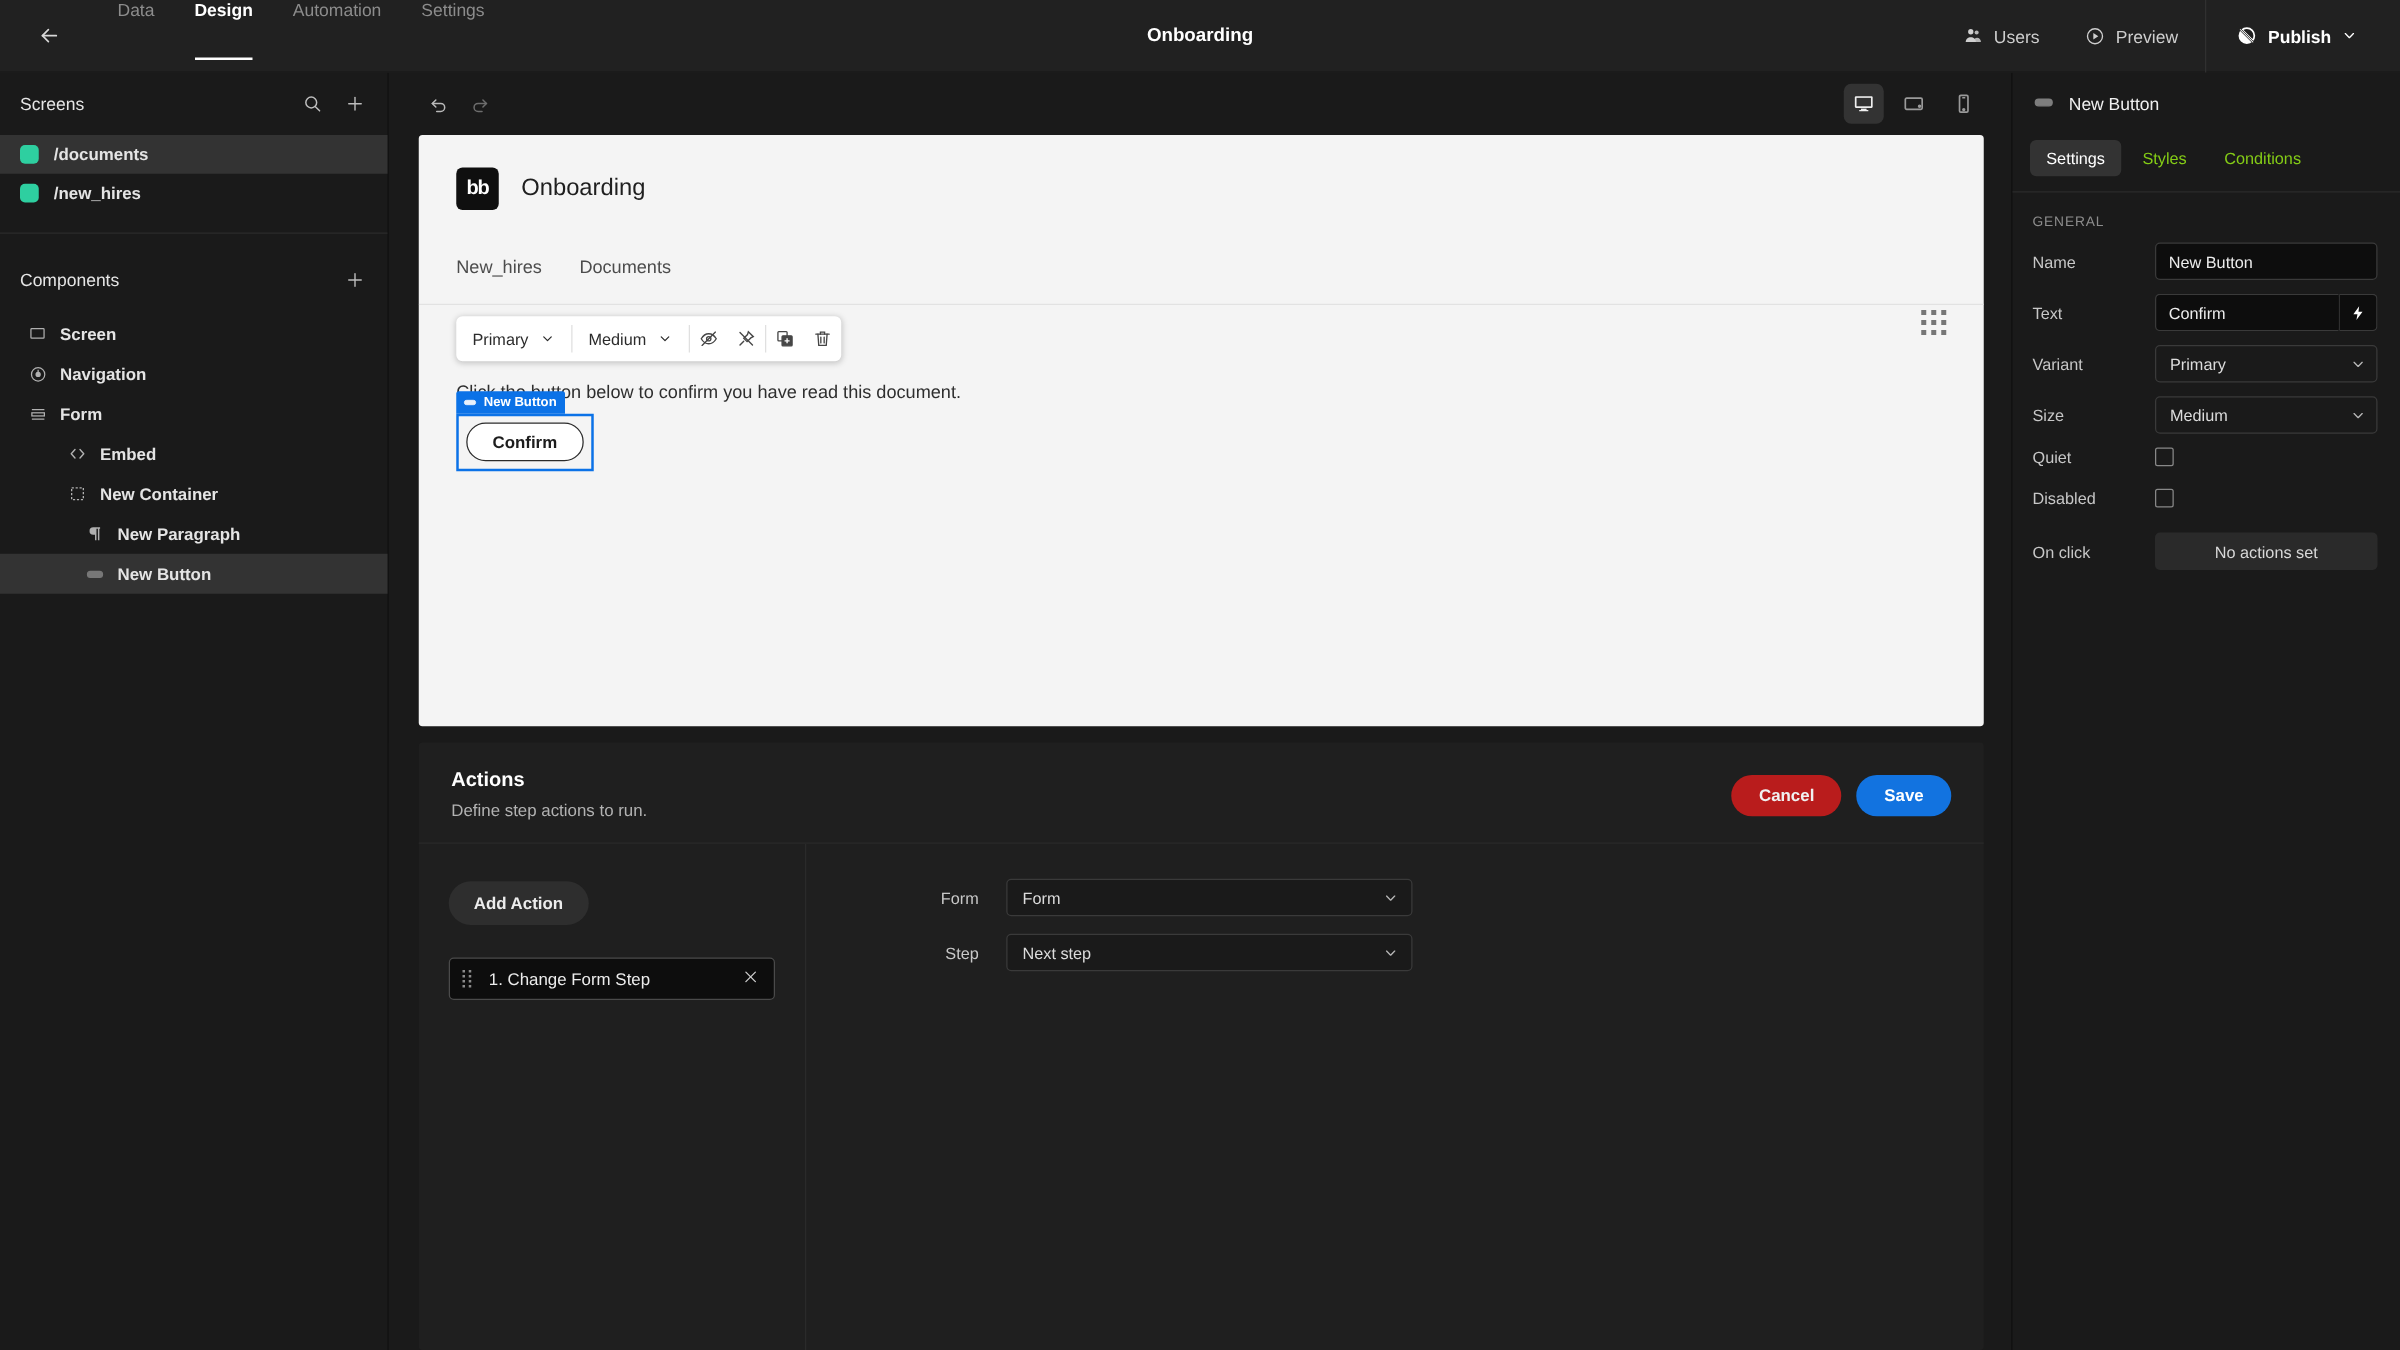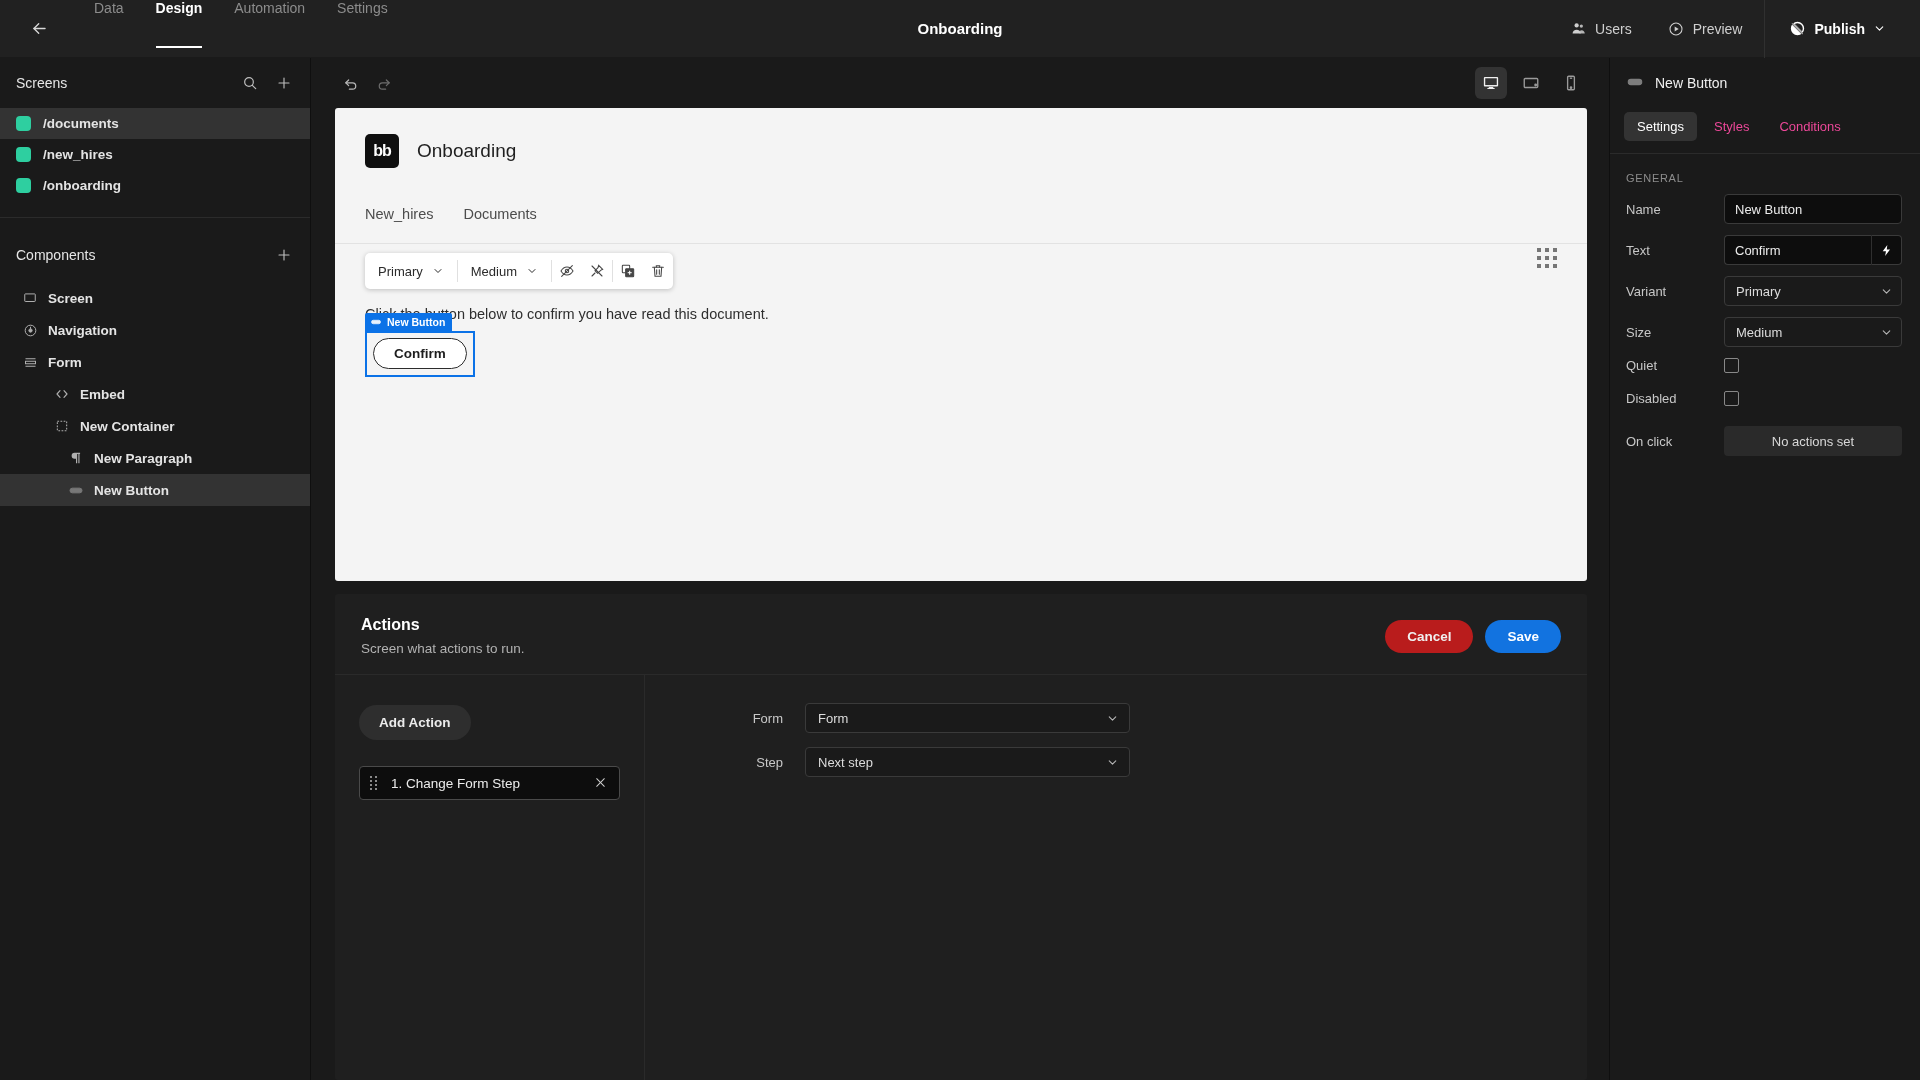--- a/index.html
+++ b/index.html
@@ -177,21 +177,21 @@
   }
   .select .val { flex: 1; }
   .chev { color: #b6b6b6; display:flex; align-items:center; }
 
   
   .rightpanel { width: 311px; flex: 0 0 311px; background: #1a1a1a; border-left: 1px solid #0f0f0f;
     display: flex; flex-direction: column; }
   .rp-head { height: 50px; display: flex; align-items: center; gap: 11px; padding: 0 16px;
     font-size: 14px; color: #f0f0f0; }
   .rp-tabs { display: flex; gap: 4px; padding: 4px 14px 12px 14px; }
-  .rp-tab { font-size: 13px; color: #ec4899; padding: 7px 13px; border-radius: 5px; cursor: pointer; }
+  .rp-tab { font-size: 13px; color: #84cc16; padding: 7px 13px; border-radius: 5px; cursor: pointer; }
   .rp-tab.active { background: #333333; color: #ffffff; }
   .rp-sep { height: 1px; background: #2b2b2b; }
   .rp-section { font-size: 11px; letter-spacing: .7px; color: #8d8d8d; padding: 18px 16px 10px 16px; }
   .prop-row { display: flex; align-items: center; padding: 0 18px 0 16px; margin-bottom: 11px; }
   .prop-label { width: 98px; font-size: 13px; color: #c7c7c7; }
   .prop-ctl { flex: 1; display: flex; align-items: center; }
   .txtinput {
     flex: 1; height: 30px; background: #0d0d0d; border: 1px solid #3a3a3a; border-radius: 4px;
     display: flex; align-items: center; padding: 0 10px; font-size: 13px; color: #ececec;
   }
@@ -296,24 +296,20 @@
       </div>
       <div class="screens-list">
         <div class="screen-item selected">
           <span class="dot-square"></span>
           <span>/documents</span>
         </div>
         <div class="screen-item">
           <span class="dot-square"></span>
           <span>/new_hires</span>
         </div>
-        <div class="screen-item">
-          <span class="dot-square"></span>
-          <span>/onboarding</span>
-        </div>
       </div>
       <div class="sep"></div>
 
       <div class="panel-header" style="margin-top:12px">
         <div class="title">Components</div>
         <div class="hicons">
           <span class="hicon">
             <svg width="16" height="16" viewBox="0 0 24 24" fill="none" stroke="currentColor" stroke-width="1.7" stroke-linecap="round">
                 <line x1="12" y1="4.5" x2="12" y2="19.5"></line>
                 <line x1="4.5" y1="12" x2="19.5" y2="12"></line>
@@ -515,21 +511,21 @@
             </div>
           </div>
         </div>
       </div>
 
       <div class="actions-panel">
         <div class="actions-inner">
           <div class="actions-head">
             <div>
               <h2>Actions</h2>
-              <p>Screen what actions to run.</p>
+              <p>Define step actions to run.</p>
             </div>
             <div class="sp"></div>
             <button class="btn-pill btn-cancel">Cancel</button>
             <button class="btn-pill btn-save">Save</button>
           </div>
           <div class="actions-body">
             <div class="actions-left">
               <div class="add-action">Add Action</div>
               <div class="action-card">
                 <span class="drag-dots">

